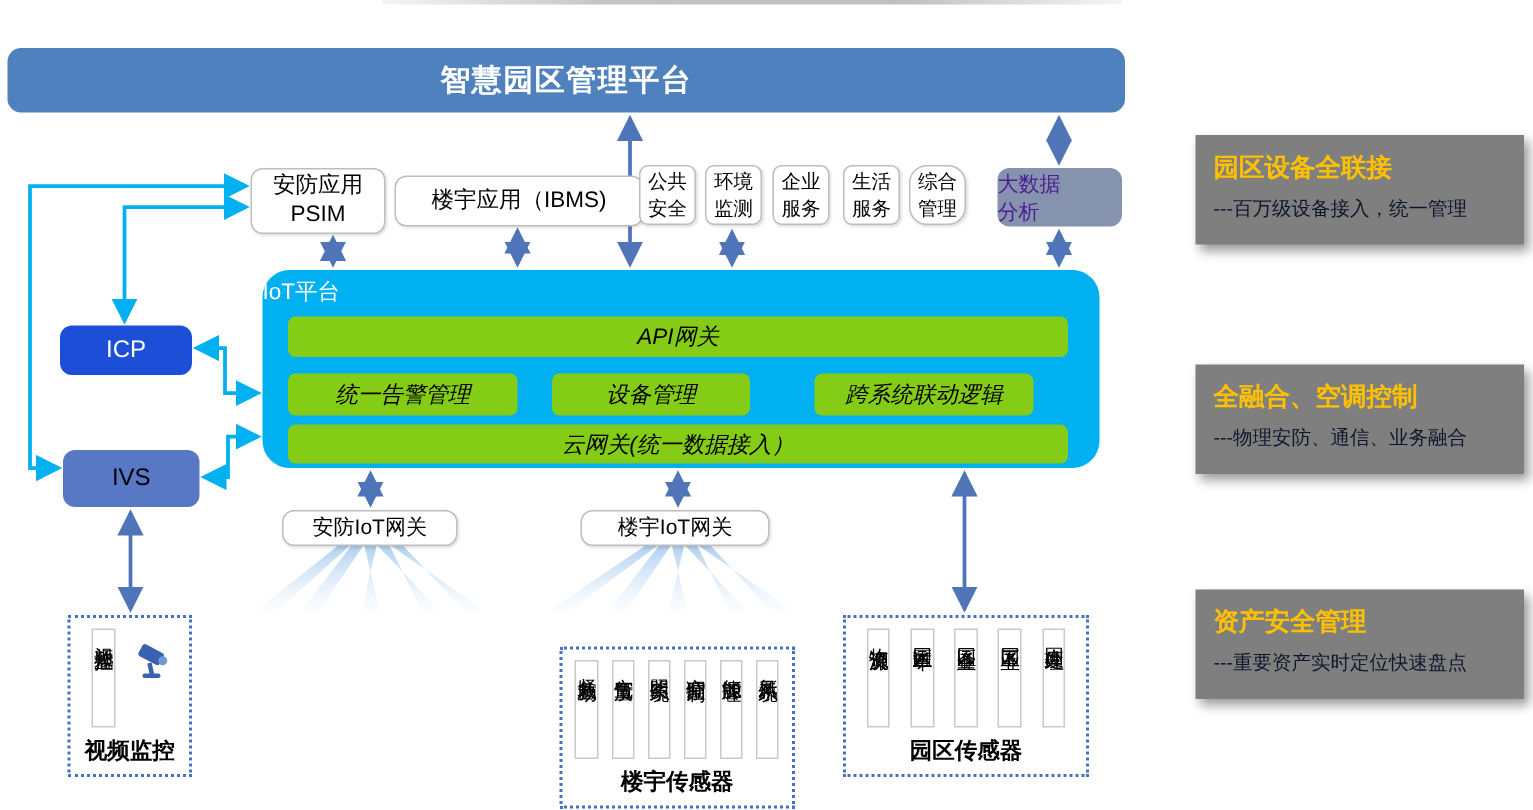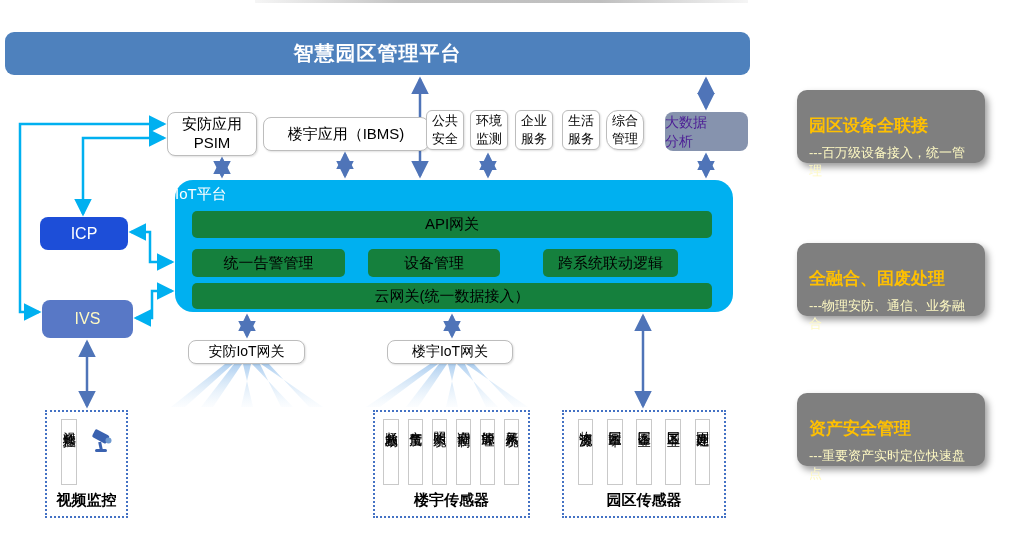--- a/index.html
+++ b/index.html
@@ -29,58 +29,58 @@
   .svc{top:110px;width:38px;height:40px;font-size:13px;border-radius:6px;line-height:1.35;}
   .bigdata{
     left:665px;top:112px;width:83px;height:39px;border-radius:8px;
     background:#8693ae;color:#4c1d95;font-size:14px;line-height:1.3;
     display:flex;flex-direction:column;align-items:flex-start;justify-content:center;text-align:center;
   }
   
   .icp{left:40px;top:217px;width:88px;height:33px;background:#1d4ed8;border-radius:8px;
        color:#fff;font-size:16px;display:flex;align-items:center;justify-content:center;}
   .ivs{left:42px;top:300px;width:91px;height:38px;background:#5878c6;border-radius:8px;
-       color:#fef9c3;font-size:16px;display:flex;align-items:center;justify-content:center;}
+       color:#000000;font-size:16px;display:flex;align-items:center;justify-content:center;}
   
   .iot{left:175px;top:180px;width:558px;height:132px;background:#00b0f0;border-radius:18px;}
   .iot-title{left:175px;top:183px;width:558px;height:22px;color:#ffffff;font-size:15px;
     display:flex;align-items:center;}
-  .gbar{background:#15803d;border-radius:5px;display:flex;align-items:center;justify-content:center;
-    color:#000;font-size:15px;}
+  .gbar{background:#84cc16;border-radius:5px;display:flex;align-items:center;justify-content:center;
+    color:#000;font-size:15px;font-style:italic;}
   .api{left:192px;top:211px;width:520px;height:27px;}
   .mod1{left:192px;top:249px;width:153px;height:28px;}
   .mod2{left:368px;top:249px;width:132px;height:28px;}
-  .mod3{left:543px;top:249px;width:135px;height:28px;}
+  .mod3{left:543px;top:249px;width:146px;height:28px;}
   .cloud{left:192px;top:283px;width:520px;height:26px;}
   
   .gw{background:#fff;border:1px solid #bdbdbd;border-radius:8px;box-shadow:1px 1px 2px rgba(0,0,0,.12);
       display:flex;align-items:center;justify-content:center;font-size:14px;color:#000;}
   .gw-sec{left:188px;top:340px;width:117px;height:24px;}
   .gw-bld{left:387px;top:340px;width:126px;height:24px;}
   
   .dash{border:2px dotted #4472c4;background:#ffffff;}
   .grp-video{left:45px;top:410px;width:83px;height:108px;}
   .grp-sec{left:180px;top:410px;width:130px;height:108px;}
-  .grp-bld{left:373px;top:410px;width:157px;height:108px;}
+  .grp-bld{left:373px;top:431px;width:157px;height:108px;}
   .grp-park{left:562px;top:410px;width:164px;height:108px;}
   .cols{position:absolute;left:0;top:7px;width:100%;display:flex;justify-content:space-evenly;}
   .vcol{
     writing-mode:vertical-rl;text-orientation:upright;
     border:1px solid #c9c9c9;background:#fff;color:#000;
     font-size:13px;line-height:1.05;padding:1px 0;height:62px;letter-spacing:1px;
   }
   .grp-label{position:absolute;left:0;bottom:6px;width:100%;text-align:center;
     font-size:15px;font-weight:bold;color:#000;}
   
   .benefit{
-    width:188px;height:73px;background:#7f7f7f;border-radius:10px;
-    box-shadow:3px 4px 7px rgba(0,0,0,.4);color:#fff;padding:24px 12px;
+    width:219px;height:73px;background:#7f7f7f;border-radius:0;
+    box-shadow:3px 4px 7px rgba(0,0,0,.4);color:#fff;padding:10px 12px;
   }
   .benefit .t{color:#ffc000;font-size:17px;font-weight:bold;margin-bottom:7px;}
-  .benefit .d{color:#fef9c3;font-size:13px;}
+  .benefit .d{color:#0f172a;font-size:13px;}
   .b1{left:797px;top:90px;}
   .b2{left:797px;top:243px;}
   .b3{left:797px;top:393px;}
   svg.overlay{position:absolute;left:0;top:0;width:1022px;height:540px;pointer-events:none;}
   .z2{z-index:2;} .z1{z-index:1;}
 </style>
 </head>
 <body>
 
 <div id="stage">
@@ -247,21 +247,21 @@
       <div class="vcol">固废处理</div>
     </div>
     <div class="grp-label">园区传感器</div>
   </div>
 
   <div class="abs benefit b1 z2">
     <div class="t">园区设备全联接</div>
     <div class="d">---百万级设备接入，统一管理</div>
   </div>
   <div class="abs benefit b2 z2">
-    <div class="t">全融合、固废处理</div>
+    <div class="t">全融合、空调控制</div>
     <div class="d">---物理安防、通信、业务融合</div>
   </div>
   <div class="abs benefit b3 z2">
     <div class="t">资产安全管理</div>
     <div class="d">---重要资产实时定位快速盘点</div>
   </div>
 
 </div>
 
 </body></html>

